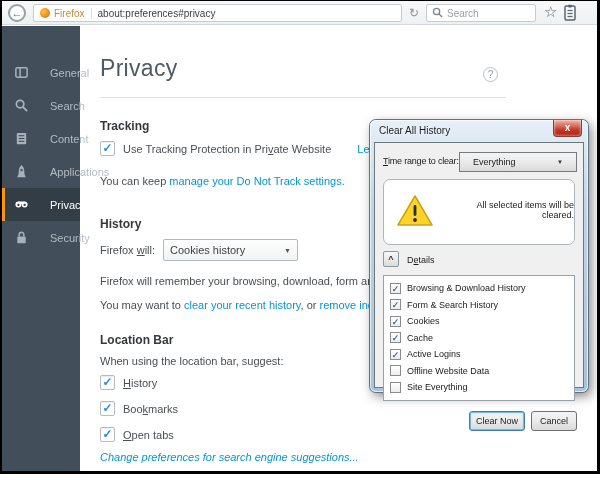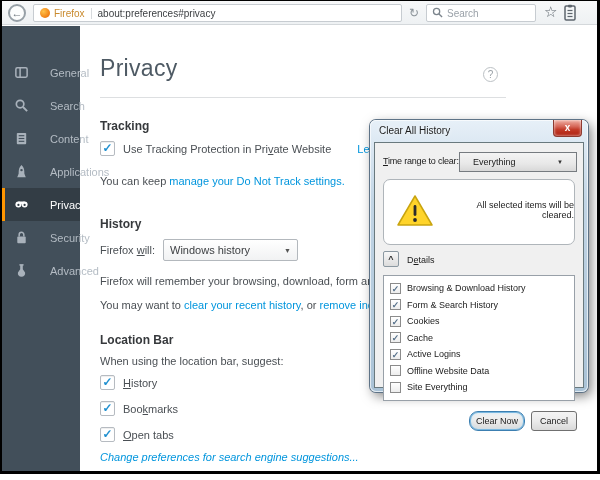--- a/index.html
+++ b/index.html
@@ -89,21 +89,21 @@
   .details-label { left:32px; top:112px; }
   .listbox { left:8px; right:8px; top:132px; height:126px; background:#fff; border:1px solid #98a0a8;
     padding:4px 6px; }
   .lrow { display:flex; align-items:center; gap:6px; height:16.5px; }
   .wcb { width:11px; height:11px; border:1px solid #8b8b8b; background:linear-gradient(#fff,#ededed);
     text-align:center; flex:none; cursor:pointer; }
   .wcb .mark { color:#55708a; font-size:9px; font-weight:bold; line-height:10px; display:block; }
   .dlg-btn { top:268px; height:20px; border:1px solid #707070; border-radius:3px;
     background:linear-gradient(#f4f4f4,#ebebeb 50%,#d9d9d9); text-align:center; line-height:18px;
     cursor:pointer; color:#1b1b1b; }
-  .btn-clear { right:58px; width:56px; border-color:#3c7fb1; box-shadow:inset 0 0 0 1px #7ab8e0, inset 0 0 4px #bfe0f2;border-radius:9px; }
+  .btn-clear { right:58px; width:56px; border-color:#3c7fb1; box-shadow:inset 0 0 0 1px #7ab8e0, inset 0 0 4px #bfe0f2; }
   .btn-cancel { right:6px; width:46px; }
 </style>
 </head>
 <body>
 
 <div class="screen">
 
   <div class="toolbar">
     <div class="back-btn">←</div>
     <div class="urlbar">
@@ -188,29 +188,20 @@
     </div>
     <div class="side-item">
       <span class="sicon">
           <svg viewBox="0 0 16 16">
             <rect x="3.5" y="7" width="9" height="7" rx="1" fill="currentColor"></rect>
             <path d="M5.5 7V5a2.5 2.5 0 0 1 5 0v2" fill="none" stroke="currentColor" stroke-width="1.6"></path>
           </svg>
         </span>
       <span>Security</span>
     </div>
-    <div class="side-item">
-      <span class="sicon">
-          <svg viewBox="0 0 16 16">
-            <path d="M6.6 2h2.8v4.6l2.4 3.4a3.9 3.9 0 1 1-7.6 0l2.4-3.4z" fill="currentColor"></path>
-            <line x1="5.8" y1="2" x2="10.2" y2="2" stroke="currentColor" stroke-width="1.6"></line>
-          </svg>
-        </span>
-      <span>Advanced</span>
-    </div>
   </div>
 
   <div class="main">
     <div class="page-title">Privacy</div>
     <div class="help-btn">?</div>
     <div class="divider"></div>
 
     <div class="sec-h" style="top:94px;">Tracking</div>
     <div class="row" style="top:116px;">
       <span class="cb">
@@ -220,21 +211,21 @@
       <a class="lnk" style="margin-left:18px;">Learn more</a>
     </div>
     <div style="top:150px;">
       <span>You can keep </span><a class="lnk">manage your Do Not Track settings.</a>
     </div>
 
     <div class="sec-h" style="top:192px;">History</div>
     <div class="row" style="top:214px;">
       <span><span>Firefox </span><span class="ak">w</span><span>ill:</span></span>
       <span class="dropdown">
-        <span>Windows history</span>
+        <span>Cookies history</span>
         <span class="arr">▼</span>
       </span>
     </div>
     <div class="desc-line" style="top:250px;">Firefox will remember your browsing, download, form and search history, and keep</div>
     <div style="top:274px;">
       <span>You may want to </span><a class="lnk">clear your recent history</a><span>, or </span><a class="lnk">remove individual cookies</a><span>.</span>
     </div>
 
     <div class="sec-h" style="top:308px;text-align:right;">Location Bar</div>
     <div style="top:330px;">When using the location bar, suggest:</div>

